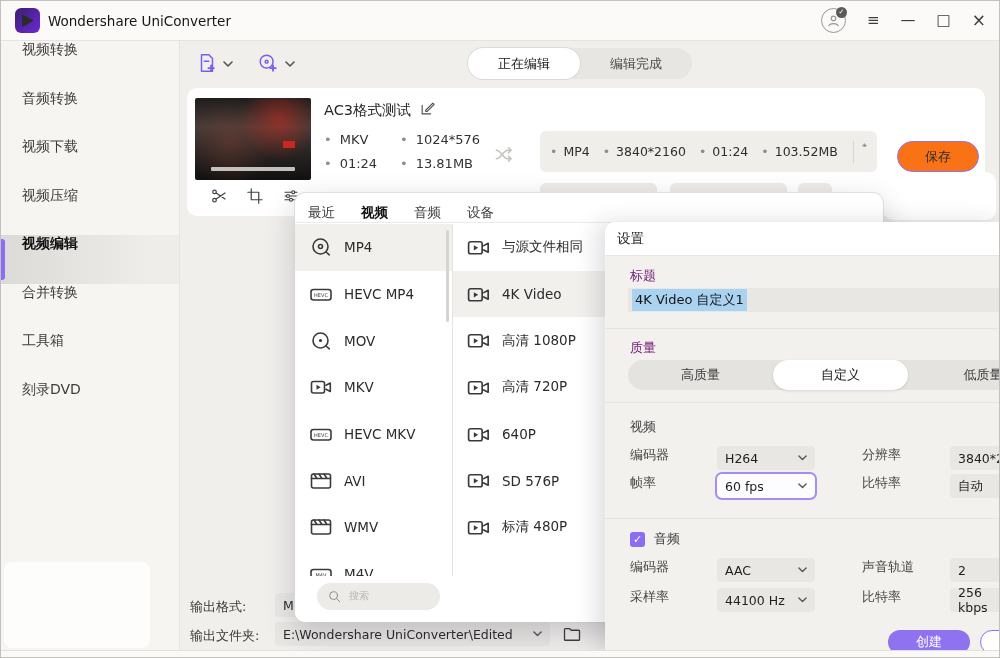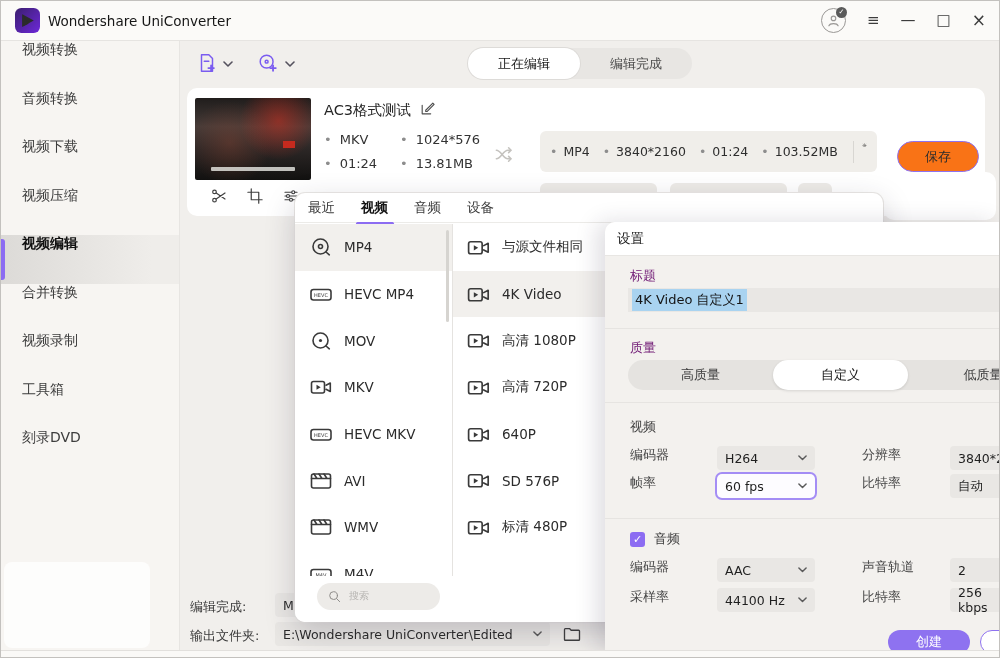--- a/index.html
+++ b/index.html
@@ -59,21 +59,21 @@
 .outbar .oi::before{content:"•";color:#8d8d8d;margin-right:6px}
 .outbar .sep{width:1px;height:22px;background:#d8d6d2;margin:0 9px 0 2px}
 .outbar .gear{width:18px;height:18px;color:#222;stroke-width:2}
 .save-btn{position:absolute;left:710px;top:53px;width:82px;height:31px;border:1.5px solid #8f72f0;border-radius:16px;background:#f97316;display:flex;align-items:center;justify-content:center;font-size:13px;color:#2c2c2c;cursor:default}
 .fragA,.fragB,.fragC{position:absolute;top:183px;height:22px;background:#edebe7;border-radius:6px;z-index:1}
 .fragA{left:540px;width:117px}.fragB{left:670px;width:117px}.fragC{left:798px;width:34px}
 .fragW{position:absolute;left:884px;top:172px;width:112px;height:48px;background:#fff;border-radius:10px;z-index:1}
 
 
 .popup{position:absolute;left:295px;top:193px;width:588px;height:429px;background:#fff;border-radius:10px;box-shadow:0 10px 30px rgba(40,35,60,.22),0 0 0 1px #eceae7;z-index:10}
-.popup-tabs{position:absolute;left:0;top:0;width:100%;height:30px;border-bottom:1px solid #ecebe8;display:flex;align-items:center;padding-left:13px}
+.popup-tabs{position:absolute;left:0;top:0;width:100%;height:30px;border-bottom:1px solid #ecebe8;display:flex;align-items:flex-end;padding-left:13px}
 .ptab{position:relative;font-size:13.5px;color:#3d3d3d;margin-right:26px;cursor:default}
 .ptab.active{font-weight:bold;color:#141414}
 .ptab.active::after{content:"";position:absolute;left:50%;transform:translateX(-50%);bottom:-8px;width:38px;height:3px;border-radius:2px;background:#8c6cf2}
 .pop-cols{position:absolute;left:0;top:31px;width:100%;height:352px;overflow:hidden}
 .col-left{position:absolute;left:0;top:0;width:157px;height:100%}
 .col-div{position:absolute;left:157px;top:0;width:1px;height:352px;background:#e5e3e0}
 .col-right{position:absolute;left:158px;top:0;right:0;height:100%}
 .fmt-row{height:46.7px;display:flex;align-items:center;cursor:default}
 .fmt-row.selected{background:#f2f0ed}
 .fmt-row .ic{width:24px;height:24px;margin-left:14px;color:#3a3a3a;flex:0 0 auto}
@@ -170,23 +170,20 @@
         <span>视频下载</span>
       </div>
     <div class="side-item">
         <span>视频压缩</span>
       </div>
     <div class="side-item active">
         <span>视频编辑</span>
       </div>
     <div class="side-item">
         <span>合并转换</span>
-      </div>
-    <div class="side-item">
-        <span>视频录制</span>
       </div>
     <div class="side-item">
         <span>工具箱</span>
       </div>
     <div class="side-item">
         <span>刻录DVD</span>
       </div>
     <div class="promo"></div>
   </div>
 
@@ -276,21 +273,21 @@
           </svg>
       </span>
     </div>
     <div class="save-btn">保存</div>
   </div>
   <div class="fragA"></div>
   <div class="fragB"></div>
   <div class="fragC"></div>
   <div class="fragW"></div>
 
-  <span class="bb-label bb1">编辑完成:</span>
+  <span class="bb-label bb1">输出格式:</span>
   <div class="fmt-box">
     <span>MP4</span>
   </div>
   <span class="bb-label bb2">输出文件夹:</span>
   <div class="path-box">
     <span>E:\Wondershare UniConverter\Edited</span>
     <span class="chev ic"><svg viewBox="0 0 10 6">
           <path d="M1 1l4 4 4-4"></path>
         </svg></span>
   </div>

